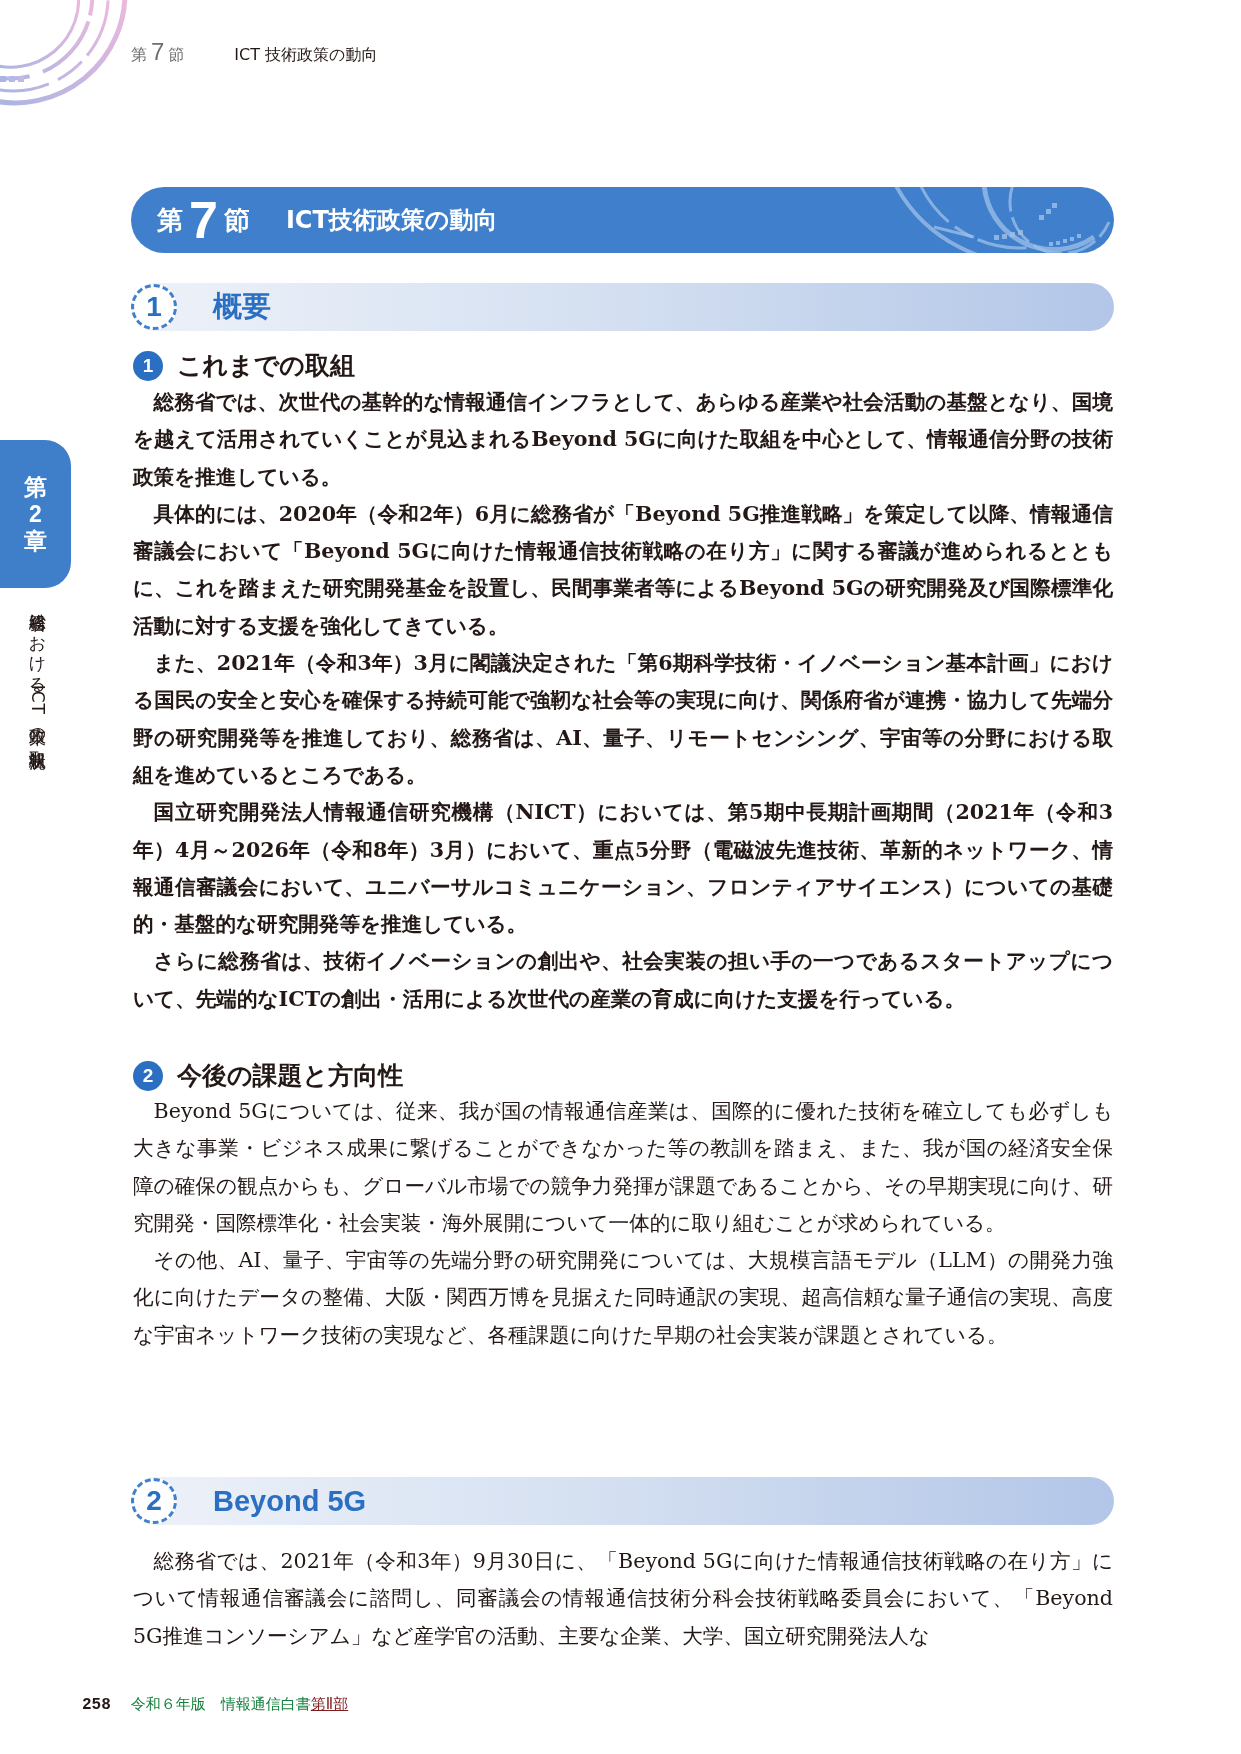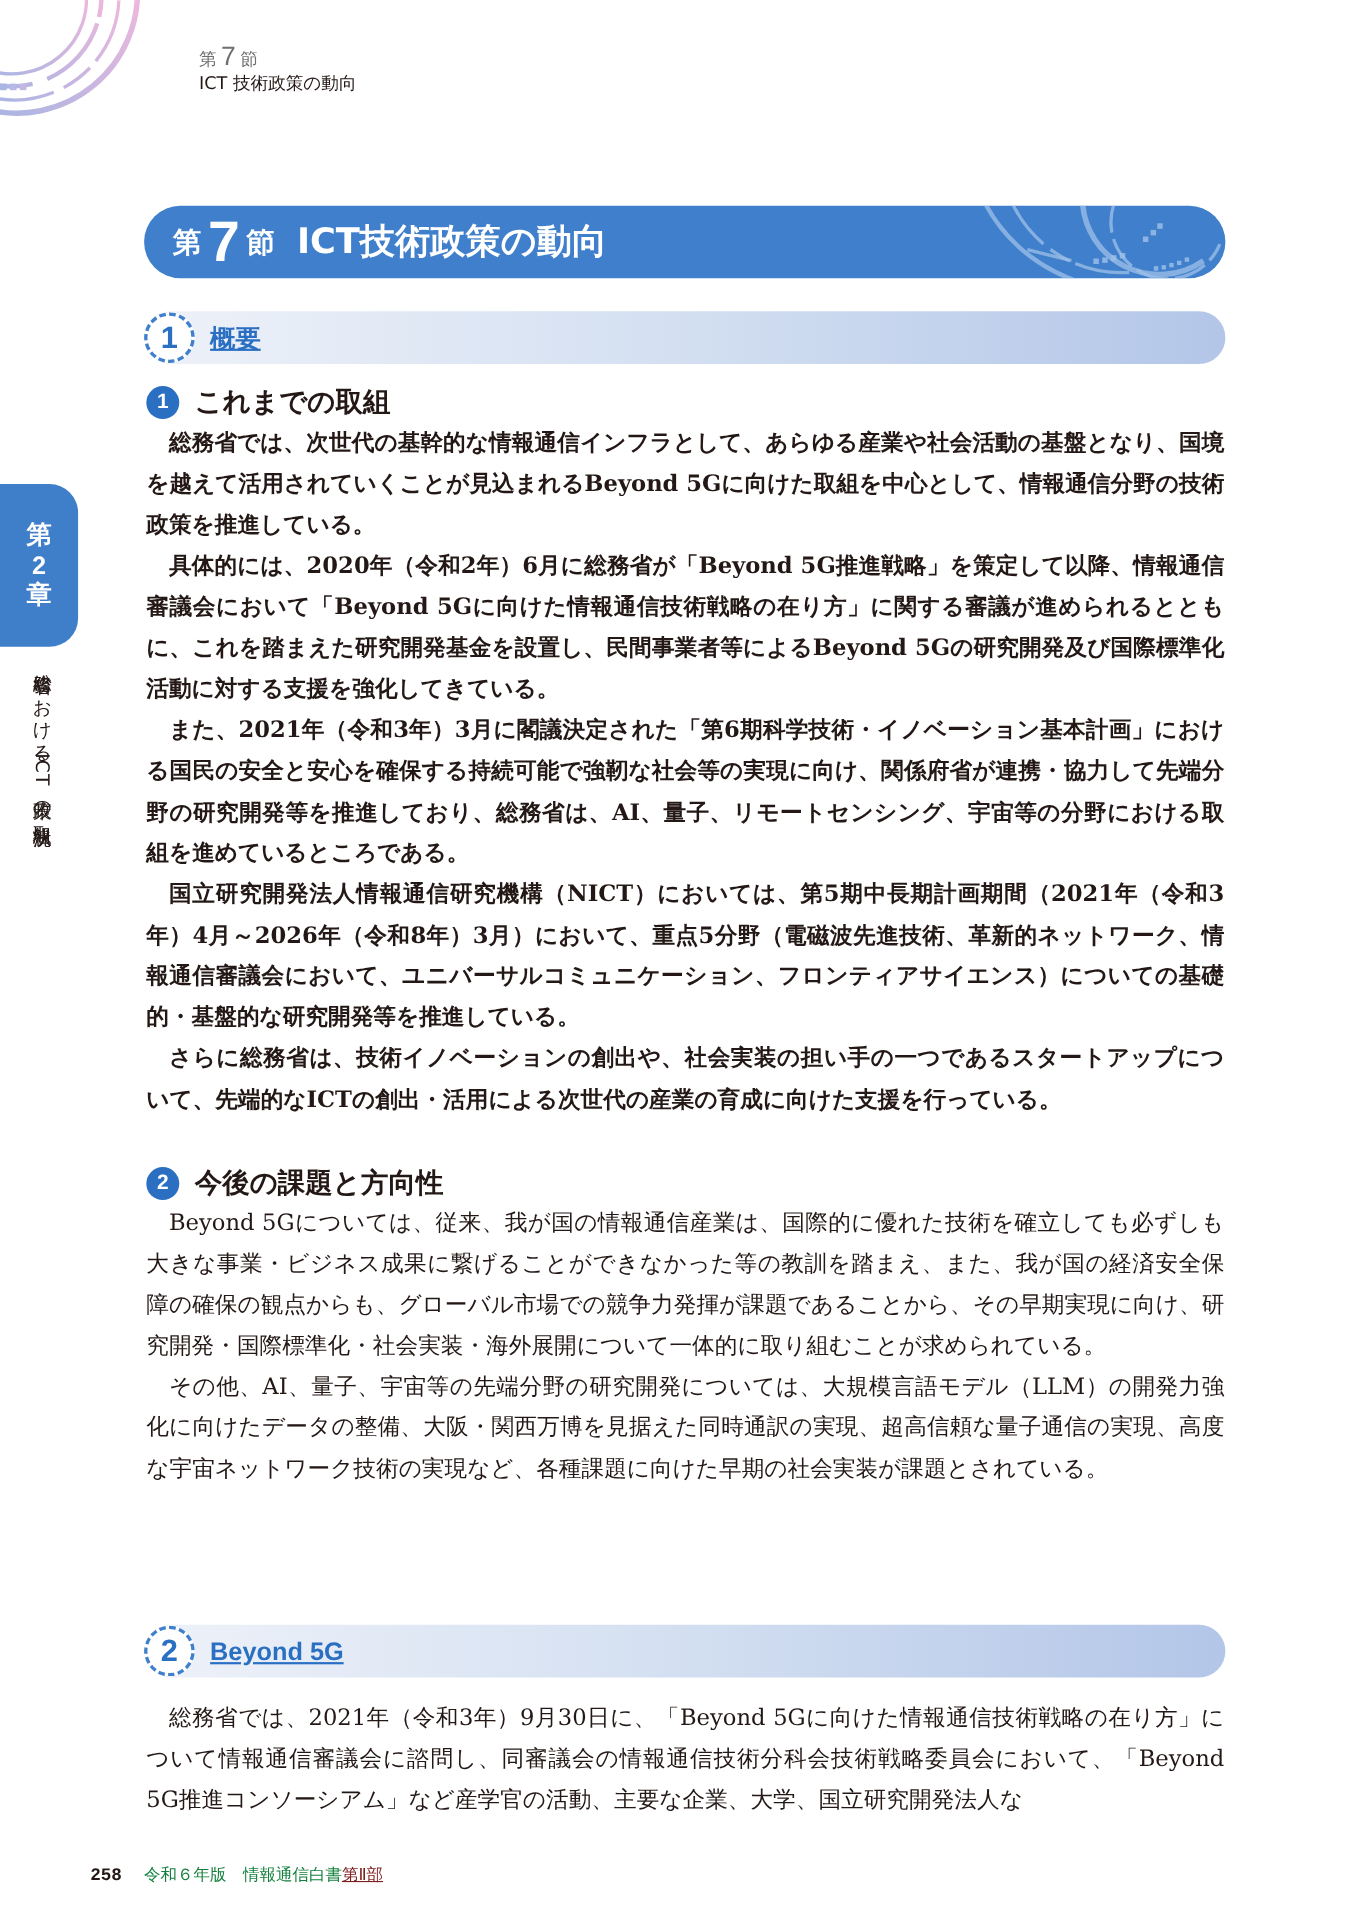--- a/index.html
+++ b/index.html
@@ -1,48 +1,48 @@
 <!DOCTYPE html>
 <html><head>
 <meta charset="utf-8">
 <style>
   html, body { margin: 0; padding: 0; background: #ffffff; }
   body { width: 1241px; height: 1754px; position: relative; overflow: hidden;
          font-family: "DejaVu Sans", "Liberation Sans", sans-serif; color: #231815; }
   .corner-deco { position: absolute; left: 0; top: 0; width: 130px; height: 110px; }
-  .running-header { position: absolute; left: 131px; top: 38px; height: 28px; display: flex; align-items: baseline; flex-direction: column; }
+  .running-header { position: absolute; left: 131px; top: 38px; height: 28px; display: flex; align-items: baseline; }
   .rh-sec { color: #6f6f6f; font-size: 16px; }
   .rh-sec .num { font-size: 24px; font-family: "Liberation Sans", sans-serif; margin: 0 4px; color: #6f6f6f; }
   .rh-title { margin-left: 50px; font-size: 16px; color: #231815; }
 
   .chapter-tab { position: absolute; left: 0; top: 440px; width: 71px; height: 148px;
                  background: #3f7ec9; border-radius: 0 26px 26px 0; color: #fff;
                  display: flex; flex-direction: column; align-items: center; justify-content: center;
                  font-size: 23px; line-height: 27px; font-weight: bold; }
   .chapter-vert { position: absolute; left: 26px; top: 600px; width: 24px;
                   writing-mode: vertical-rl; font-size: 17px; letter-spacing: 1px; color: #231815; line-height: 24px; }
 
   .section-banner { position: absolute; left: 131px; top: 187px; width: 983px; height: 66px;
                     background: #3f7fcb; border-radius: 33px; overflow: hidden; color: #fff;
                     display: flex; align-items: center; }
   .section-banner .label { margin-left: 26px; display: flex; align-items: center; font-weight: bold; }
   .section-banner .dai { font-size: 26px; }
   .section-banner .num7 { font-size: 52px; font-family: "Liberation Sans", sans-serif; margin: 0 6px; line-height: 50px; }
   .section-banner .setsu { font-size: 26px; }
-  .section-banner .title { font-size: 32px; margin-left: 20px; letter-spacing: 0px; }
+  .section-banner .title { font-size: 24px; margin-left: 36px; letter-spacing: 0px; }
   .banner-deco { position: absolute; right: 0; top: 0; width: 240px; height: 66px; }
 
   .sub-banner { position: absolute; left: 131px; width: 983px; height: 48px; border-radius: 24px;
                 background: linear-gradient(90deg, #eef2f9 0%, #d3dff1 50%, #b3c6e8 100%);
                 display: flex; align-items: center; }
   .sub-banner .circle-num { width: 46px; height: 46px; border-radius: 50%; border: 3px dashed #3f7fcb;
                             box-sizing: border-box; background: #fff; margin-left: 0px;
                             display: flex; align-items: center; justify-content: center;
                             color: #2a6fc2; font-size: 28px; font-weight: bold; font-family: "Liberation Sans", sans-serif; }
-  .sub-banner .text { color: #2a6fc2; font-size: 23px; font-weight: bold; margin-left: 14px; text-decoration: underline; }
+  .sub-banner .text { color: #2a6fc2; font-size: 29px; font-weight: bold; margin-left: 36px; }
 
   .h3 { position: absolute; left: 133px; display: flex; align-items: center; }
   .h3 .dot { width: 30px; height: 30px; border-radius: 50%; background: #2a6fc2; color: #fff;
              font-size: 19px; font-weight: bold; font-family: "Liberation Sans", sans-serif;
              display: flex; align-items: center; justify-content: center; }
   .h3 .text { font-size: 25px; font-weight: bold; margin-left: 14px; color: #231815; }
 
   .para-block { position: absolute; left: 133px; width: 980px; font-family: "DejaVu Serif", "Liberation Serif", serif;
                 font-size: 20.6px; line-height: 37.3px; color: #231815; text-align: justify; }
   .para-block p { margin: 0; text-indent: 1em; }

